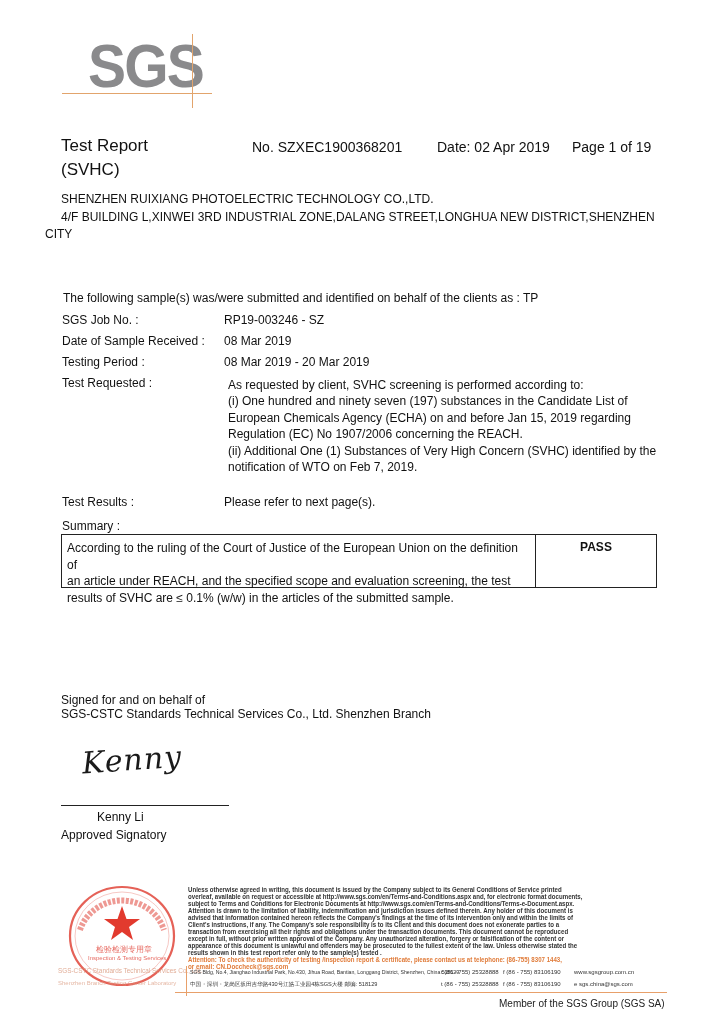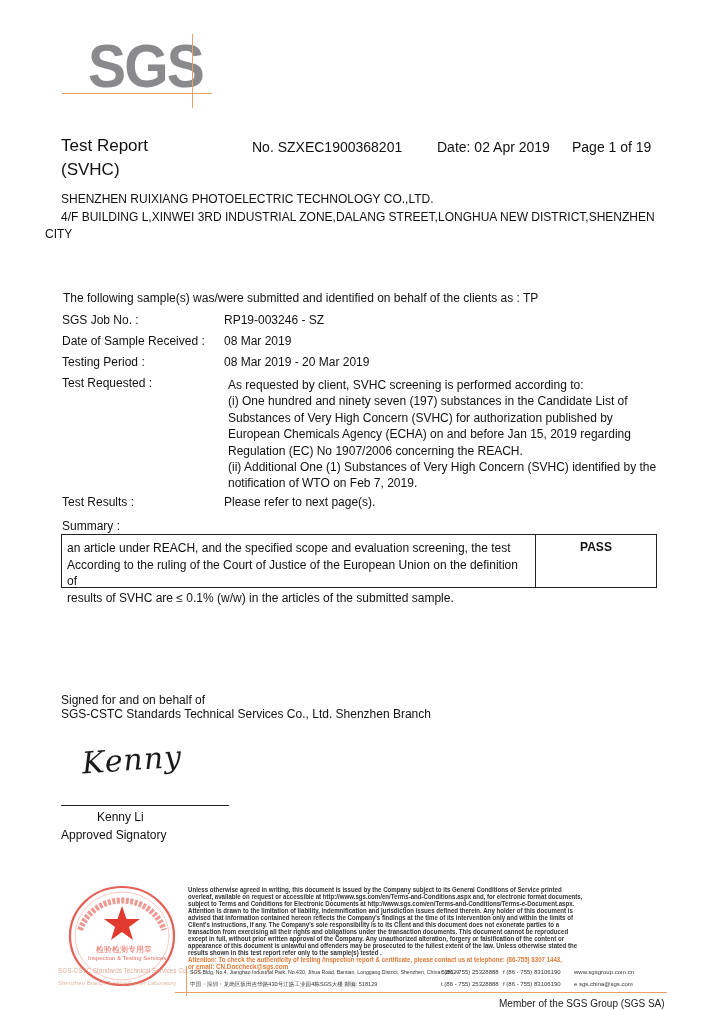--- a/index.html
+++ b/index.html
@@ -49,35 +49,34 @@
 <div class="abs row-label" style="top:334px;">Date of Sample Received :</div>
 <div class="abs row-value" style="top:334px;">08 Mar 2019</div>
 
 <div class="abs row-label" style="top:355px;">Testing Period :</div>
 <div class="abs row-value" style="top:355px;">08 Mar 2019 - 20 Mar 2019</div>
 
 <div class="abs row-label" style="top:376px;">Test Requested :</div>
 <div class="abs req-text">
   <div>As requested by client, SVHC screening is performed according to:</div>
   <div>(i) One hundred and ninety seven (197) substances in the Candidate List of</div>
-  <div>Substances of Very High Concern (SVHC) for authorization published by</div>
   <div>European Chemicals Agency (ECHA) on and before Jan 15, 2019 regarding</div>
   <div>Regulation (EC) No 1907/2006 concerning the REACH.</div>
   <div>(ii) Additional One (1) Substances of Very High Concern (SVHC) identified by the</div>
   <div>notification of WTO on Feb 7, 2019.</div>
 </div>
 
 <div class="abs row-label" style="top:495px;">Test Results :</div>
 <div class="abs row-value" style="top:495px;">Please refer to next page(s).</div>
 
 <div class="abs t12" style="left:62px; top:518px;">Summary :</div>
 <div class="abs summary-table">
   <div class="summary-left">
+    <div>According to the ruling of the Court of Justice of the European Union on the definition of</div>
     <div>an article under REACH, and the specified scope and evaluation screening, the test</div>
-    <div>According to the ruling of the Court of Justice of the European Union on the definition of</div>
     <div>results of SVHC are ≤ 0.1% (w/w) in the articles of the submitted sample.</div>
   </div>
   <div class="summary-right">PASS</div>
 </div>
 
 <div class="abs t12" style="left:61px; top:692px;">Signed for and on behalf of</div>
 <div class="abs t12" style="left:61px; top:706px;">SGS-CSTC Standards Technical Services Co., Ltd. Shenzhen Branch</div>
 <div class="abs" style="left:82px; top:742px; font-family:'DejaVu Serif', serif; font-style:italic; font-size:30px; color:#1a1a1a; transform:rotate(-4deg); letter-spacing:1px;">Kenny</div>
 <div class="abs sig-line"></div>
 <div class="abs t12" style="left:61px; top:809px;margin-left:36px;">Kenny Li</div>

